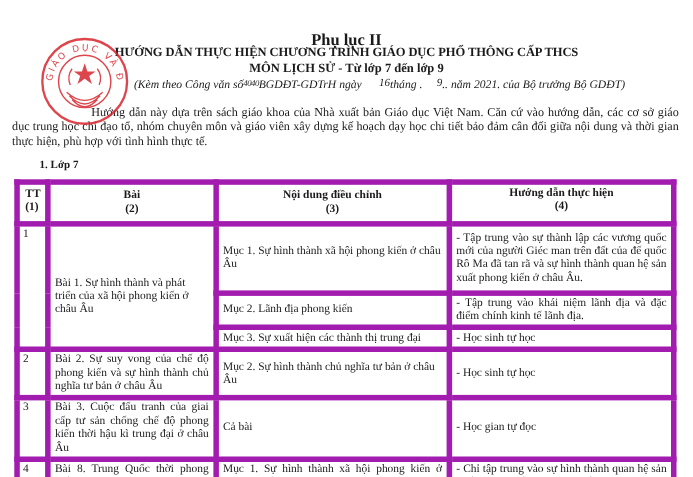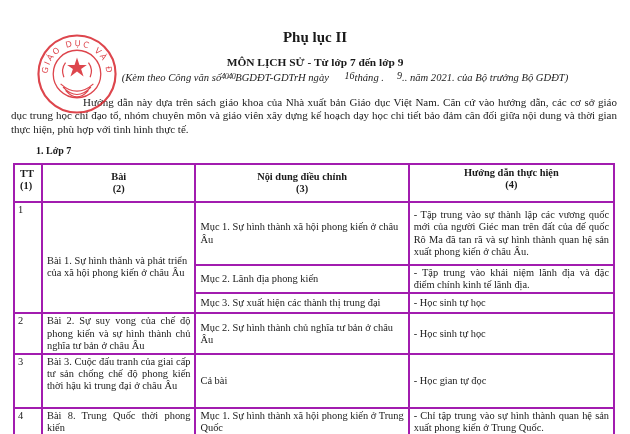--- a/index.html
+++ b/index.html
@@ -20,34 +20,35 @@
   .para { position: absolute; left: 11px; top: 96px; width: 606px; font-size: 11px; line-height: 13.3px; text-align: justify; }
   .para .indent { display: inline-block; width: 72px; }
   .section-heading { position: absolute; left: 36px; top: 145px; font-size: 10px; font-weight: bold; }
 
   .stamp { position: absolute; left: 36px; top: 33px; width: 82px; height: 82px; pointer-events: none; opacity: 0.85; }
 
   table.main {
     position: absolute; left: 13px; top: 163px; width: 602px;
     border-collapse: collapse; font-size: 10.4px; line-height: 12.2px;
   }
-  table.main td, table.main th { border: 2px solid #a21caf; vertical-align: middle; padding: 1px 4px; }
+  table.main td, table.main th { border: 5px solid #a21caf; vertical-align: middle; padding: 1px 4px; }
   table.main th { font-weight: bold; text-align: center; font-size: 10.4px; }
   table.main th.tt { text-align: left; padding-left: 5px; vertical-align: top; padding-top: 3px; }
   table.main td.num { vertical-align: top; padding-left: 3px; padding-top: 1px; }
   .col1 { width: 28px; } .col2 { width: 154px; } .col3 { width: 214px; } .col4 { width: 206px; }
   td.justify { text-align: justify; }
   .hdr-row { height: 38px; }
 </style>
 </head>
 <body>
 
 <div class="page">
 
   <div class="center-line title-appendix">Phụ lục II</div>
+  <div class="center-line title-main">HƯỚNG DẪN THỰC HIỆN CHƯƠNG TRÌNH GIÁO DỤC PHỔ THÔNG CẤP THCS</div>
   <div class="center-line title-sub">MÔN LỊCH SỬ - Từ lớp 7 đến lớp 9</div>
   <div class="center-line title-ref">
     <span>(Kèm theo Công văn số</span><span class="hand">4040</span><span>BGDĐT-GDTrH ngày</span> <span class="hand2">16</span><span>tháng</span> .<span class="hand2">9</span><span>.. năm 2021. của Bộ trưởng Bộ GDĐT)</span>
   </div>
 
   <div class="para"><span class="indent"></span><span>Hướng dẫn này dựa trên sách giáo khoa của Nhà xuất bản Giáo dục Việt Nam. Căn cứ vào hướng dẫn, các cơ sở giáo dục trung học chỉ đạo tổ, nhóm chuyên môn và giáo viên xây dựng kế hoạch dạy học chi tiết bảo đảm cân đối giữa nội dung và thời gian thực hiện, phù hợp với tình hình thực tế.</span></div>
 
   <div class="section-heading">1. Lớp 7</div>
 
   <svg class="stamp" viewBox="0 0 100 100">

